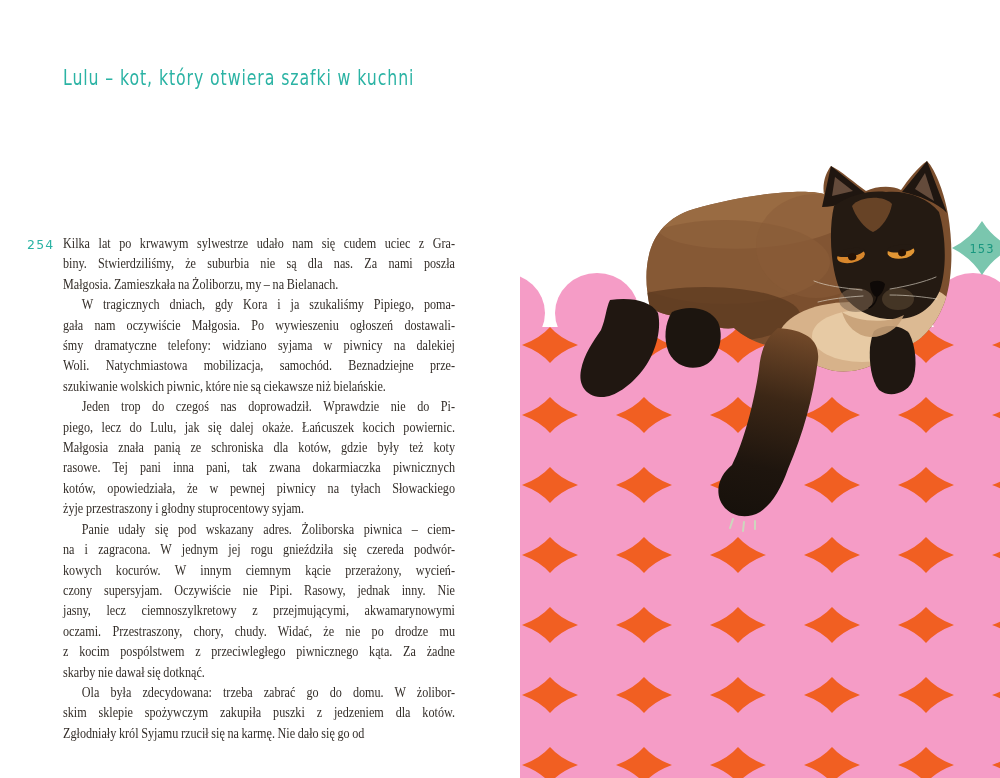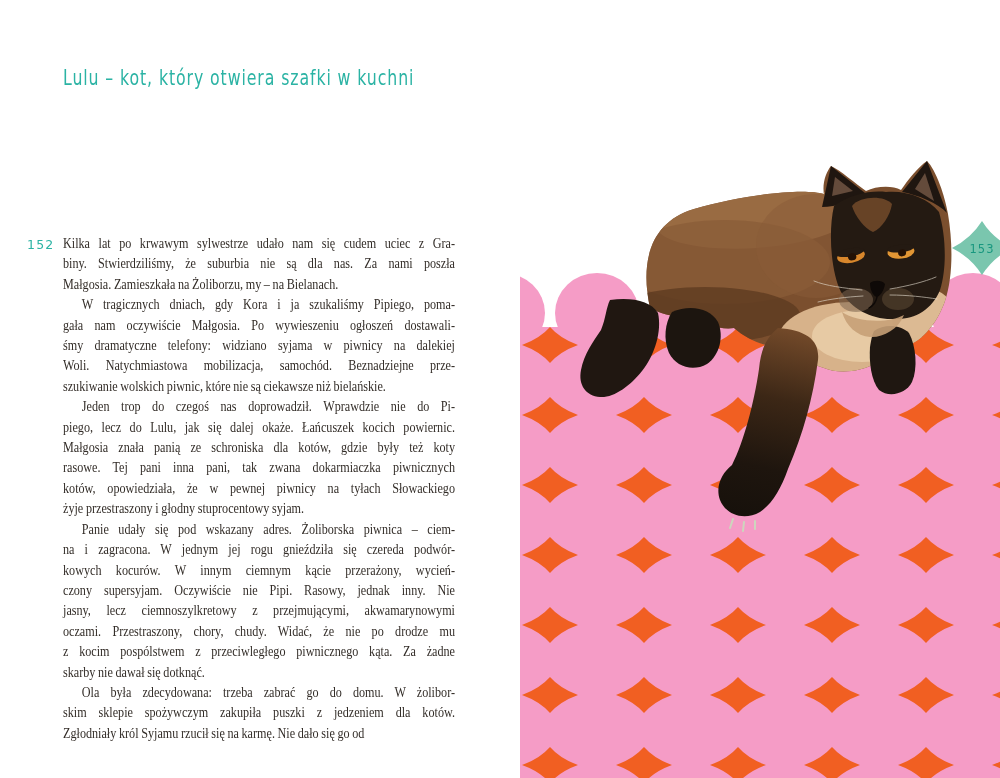--- a/index.html
+++ b/index.html
@@ -22,21 +22,21 @@
   .body-text .line.last{text-align-last:left;}
   .body-text .line.ind{text-indent:24px;}
   svg{display:block;}
 </style>
 </head>
 <body>
 
 <div class="spread">
 
   <div class="left-page">
-    <div class="page-num">152</div>
+    <div class="page-num">254</div>
     <h1 class="chapter-title">Lulu – kot, który otwiera szafki w kuchni</h1>
     <div class="body-text" id="body-text">
         <div class="line">Kilka lat po krwawym sylwestrze udało nam się cudem uciec z Gra-</div>
         <div class="line">biny. Stwierdziliśmy, że suburbia nie są dla nas. Za nami poszła</div>
         <div class="line last">Małgosia. Zamieszkała na Żoliborzu, my – na Bielanach.</div>
         <div class="line ind">W tragicznych dniach, gdy Kora i ja szukaliśmy Pipiego, poma-</div>
         <div class="line">gała nam oczywiście Małgosia. Po wywieszeniu ogłoszeń dostawali-</div>
         <div class="line">śmy dramatyczne telefony: widziano syjama w piwnicy na dalekiej</div>
         <div class="line">Woli. Natychmiastowa mobilizacja, samochód. Beznadziejne prze-</div>
         <div class="line last">szukiwanie wolskich piwnic, które nie są ciekawsze niż bielańskie.</div>

